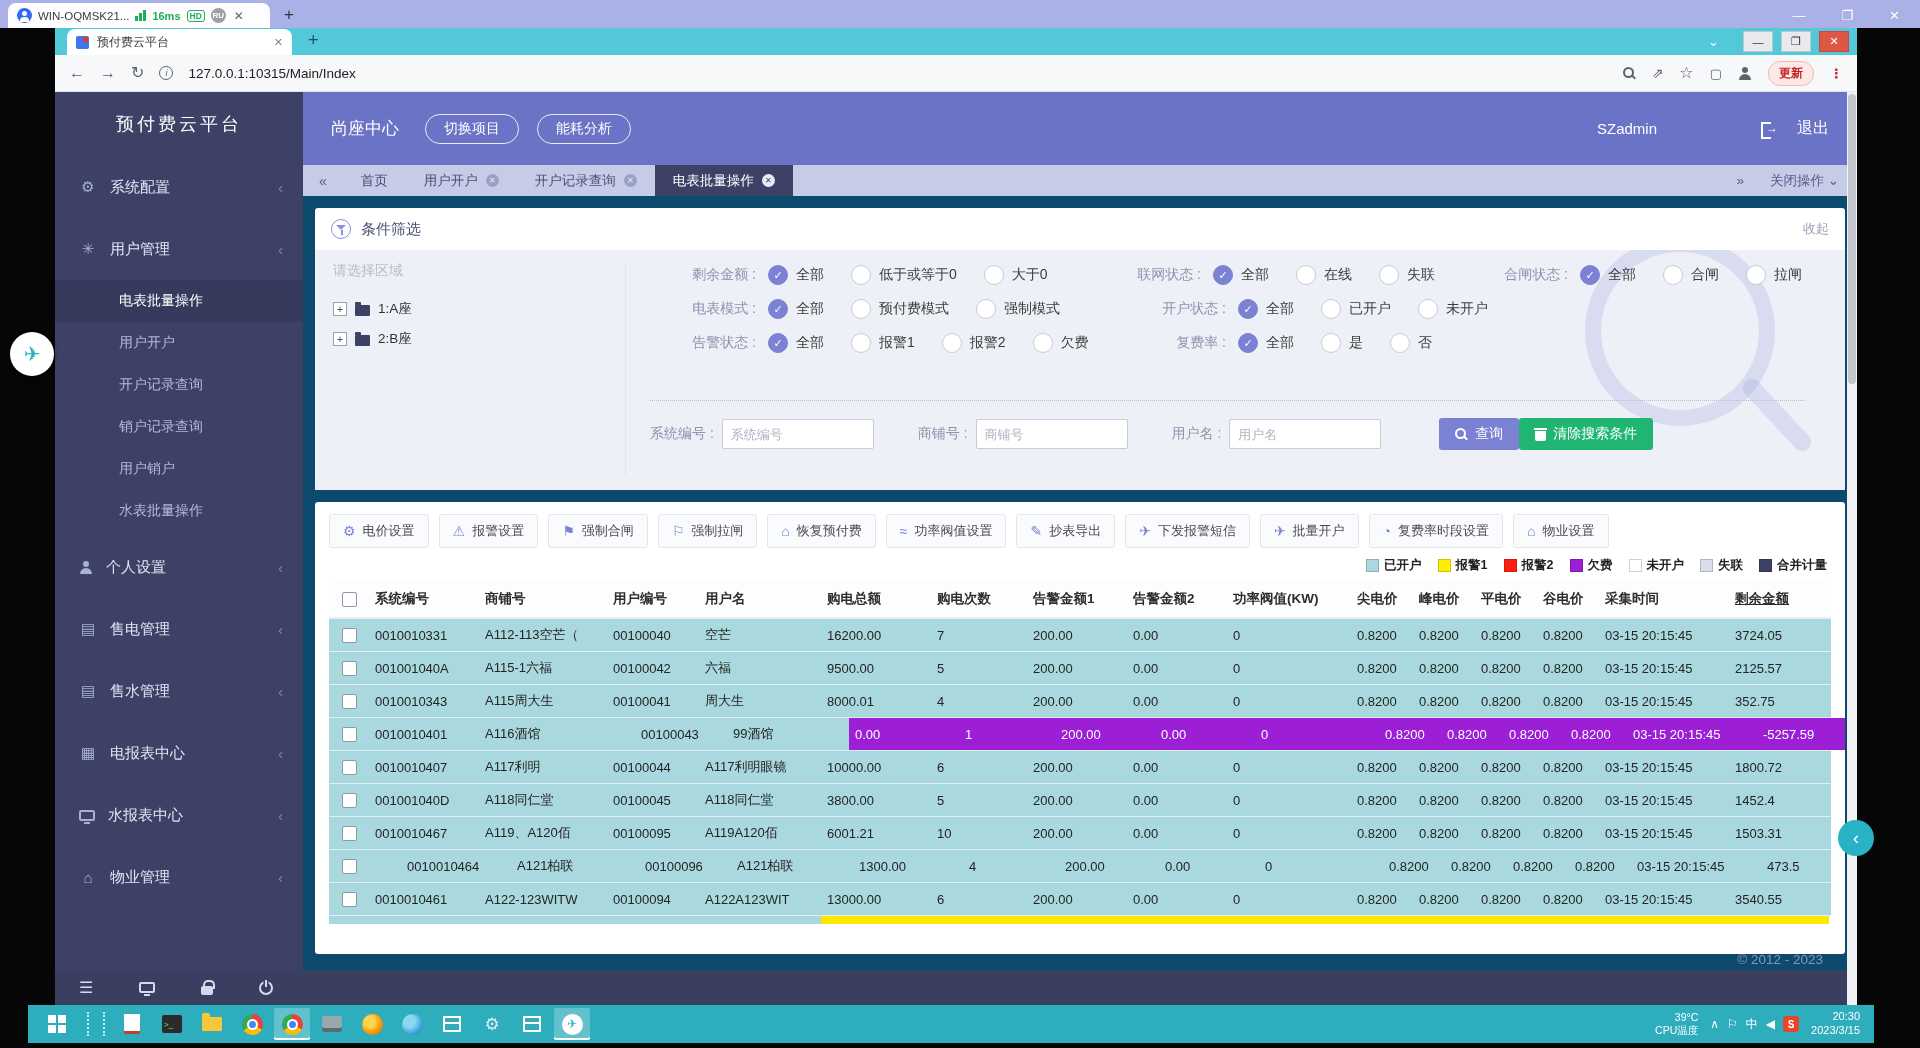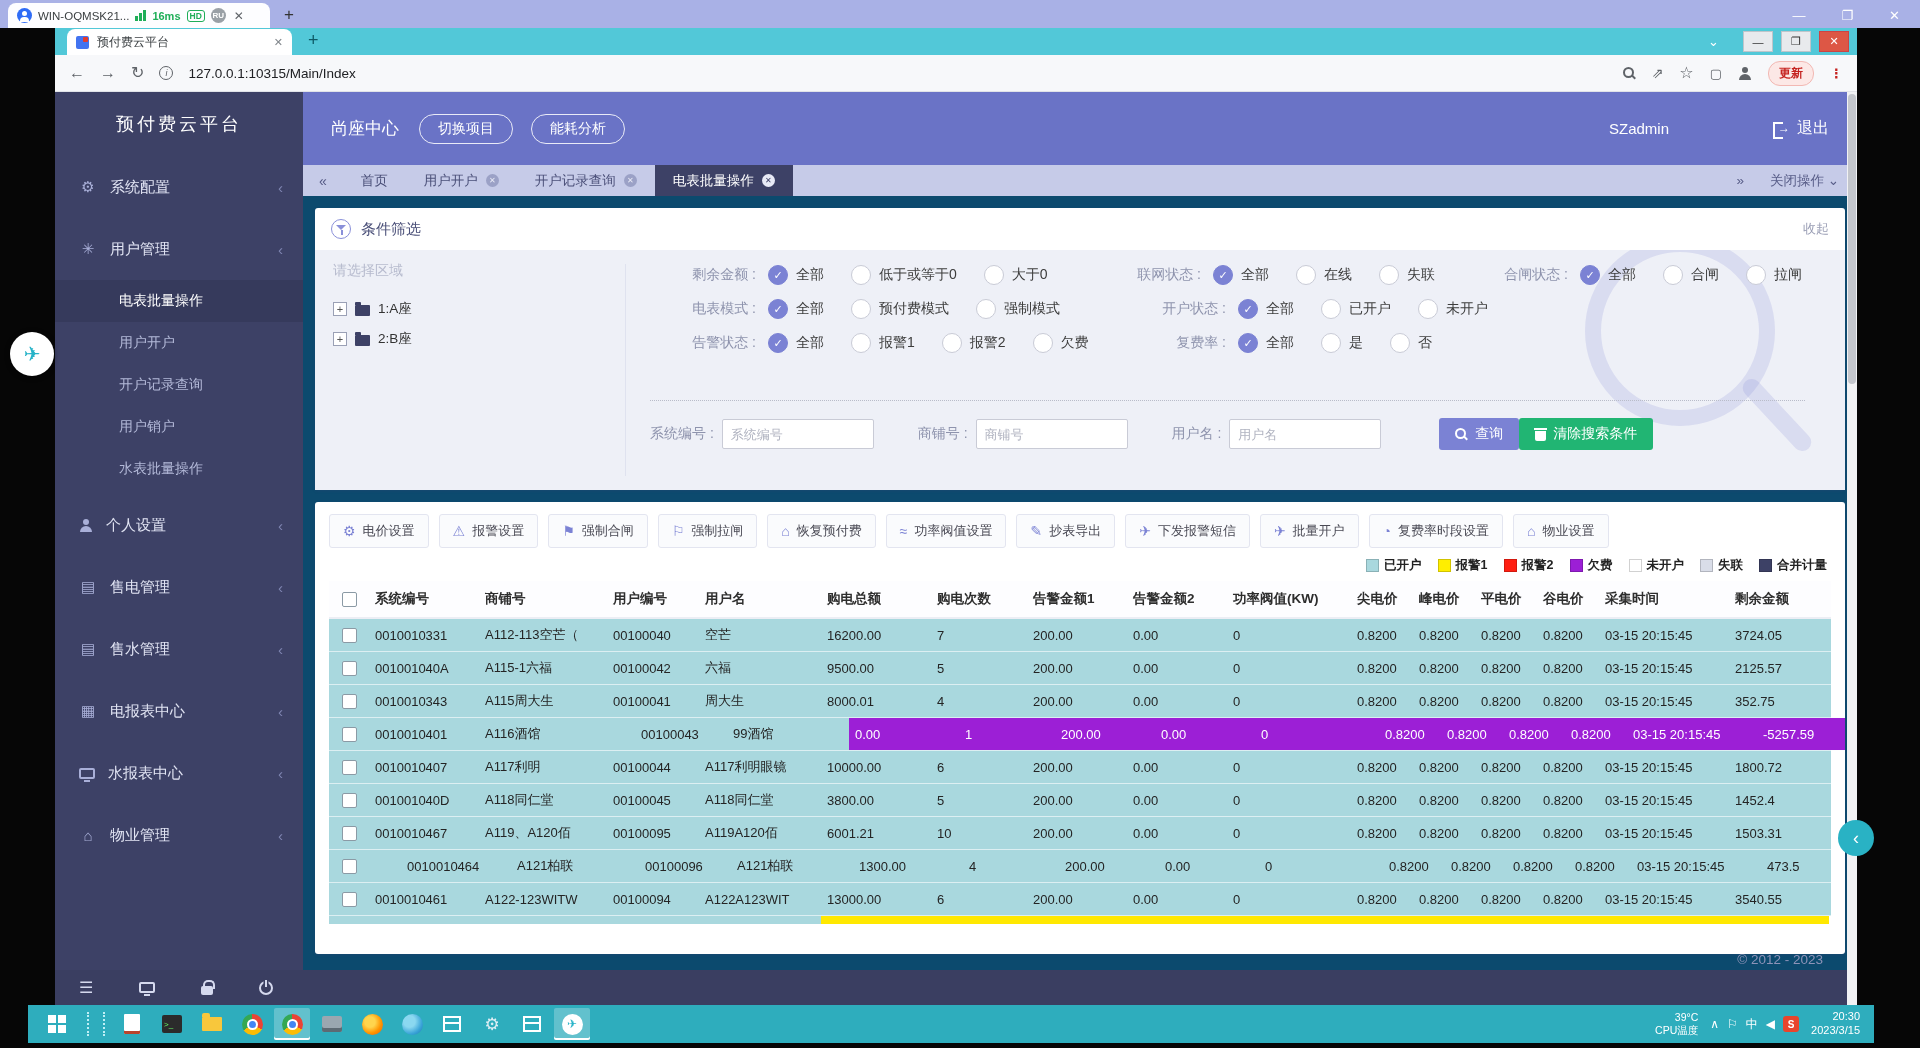--- a/index.html
+++ b/index.html
@@ -67,24 +67,24 @@
   .bottom-strip{position:absolute;left:0;bottom:0;width:100%;height:35px;background:#3a3e61;display:flex;align-items:center;gap:46px;padding-left:24px;color:#d5d9ee;z-index:30;}
   .bs-ico{font-size:16px;line-height:1;}
   .monitor{width:16px;height:11px;border:2px solid currentColor;border-radius:2px;position:relative;}
   .monitor::after{content:"";position:absolute;left:3px;bottom:-5px;width:6px;height:2px;background:currentColor;}
   .lock{width:12px;height:9px;background:currentColor;border-radius:2px;position:relative;margin-top:6px;}
   .lock::before{content:"";position:absolute;top:-6px;left:2px;width:8px;height:7px;border:2px solid currentColor;border-bottom:none;border-radius:5px 5px 0 0;}
   .power{width:14px;height:14px;border:2px solid currentColor;border-radius:50%;position:relative;}
   .power::before{content:"";position:absolute;left:4px;top:-3px;width:2px;height:7px;background:currentColor;box-shadow:0 0 0 1.5px #3a3e61;}
 
   .app-header{position:absolute;left:248px;top:0;right:0;height:73px;background:#6a73c6;display:flex;align-items:center;padding:0 28px;gap:18px;color:#fff;}
-  .project{font-size:17px;margin-right:2px;}
+  .project{font-size:17px;margin-right:8px;}
   .pill{border:1px solid rgba(255,255,255,.85);border-radius:16px;padding:5px 18px;font-size:14px;cursor:pointer;}
   .hdr-user{margin-left:auto;font-size:15px;margin-right:86px;}
-  .logout{display:flex;align-items:center;gap:9px;font-size:16px;cursor:pointer;}
+  .logout{display:flex;align-items:center;gap:21px;font-size:16px;cursor:pointer;}
   .logout-ico{width:15px;height:15px;position:relative;}
   .logout-ico::before{content:"";position:absolute;left:0;top:1px;width:8px;height:13px;border:2px solid #fff;border-right:none;}
   .logout-ico::after{content:"→";position:absolute;left:5px;top:0px;font-size:12px;color:#fff;}
 
   .tab-row{position:absolute;left:248px;top:73px;right:0;height:31px;background:#c6cbe8;display:flex;align-items:stretch;color:#4a4f78;font-size:13.5px;}
   .tr-arr{display:flex;align-items:center;padding:0 16px;color:#555a85;font-size:14px;}
   .ntab{display:flex;align-items:center;gap:8px;padding:0 18px;cursor:pointer;white-space:nowrap;}
   .ntab .tclose{width:13px;height:13px;border-radius:50%;background:#9ba1c6;color:#e8eaf6;font-size:8px;display:flex;align-items:center;justify-content:center;}
   .ntab.active{background:#3d4166;color:#fff;}
   .ntab.active .tclose{background:#e8eaf6;color:#3d4166;}
@@ -255,20 +255,21 @@
             </div>
             <div class="sec">
               <span class="ico">✳</span>
               <span>用户管理</span>
               <span class="chev">‹</span>
             </div>
             <div class="sub">
               <div class="sub-item active">电表批量操作</div>
               <div class="sub-item">用户开户</div>
               <div class="sub-item">开户记录查询</div>
+              <div class="sub-item">销户记录查询</div>
               <div class="sub-item">用户销户</div>
               <div class="sub-item">水表批量操作</div>
             </div>
             <div class="sec">
               <span class="person" style="color: rgb(169, 175, 216);"></span>
               <span>个人设置</span>
               <span class="chev">‹</span>
             </div>
             <div class="sec">
               <span class="ico">▤</span>
@@ -586,21 +587,21 @@
                 <div class="cell" style="width: 110px;">购电总额</div>
                 <div class="cell" style="width: 96px;">购电次数</div>
                 <div class="cell" style="width: 100px;">告警金额1</div>
                 <div class="cell" style="width: 100px;">告警金额2</div>
                 <div class="cell" style="width: 124px;">功率阀值(KW)</div>
                 <div class="cell" style="width: 62px;">尖电价</div>
                 <div class="cell" style="width: 62px;">峰电价</div>
                 <div class="cell" style="width: 62px;">平电价</div>
                 <div class="cell" style="width: 62px;">谷电价</div>
                 <div class="cell" style="width: 130px;">采集时间</div>
-                <div class="cell" style="width: 100px;">剩余金额</div>
+                <div class="cell" style="width: 100px; text-decoration: underline;">剩余金额</div>
               </div>
             <div id="tbody">
                 <div class="trow">
                   <div class="cb-cell">
                     <span class="cb"></span>
                   </div>
                   <div class="cell" style="width: 110px;">0010010331</div>
                   <div class="cell" style="width: 128px;">A112-113空芒（</div>
                   <div class="cell" style="width: 92px;">00100040</div>
                   <div class="cell" style="width: 122px;">空芒</div>

